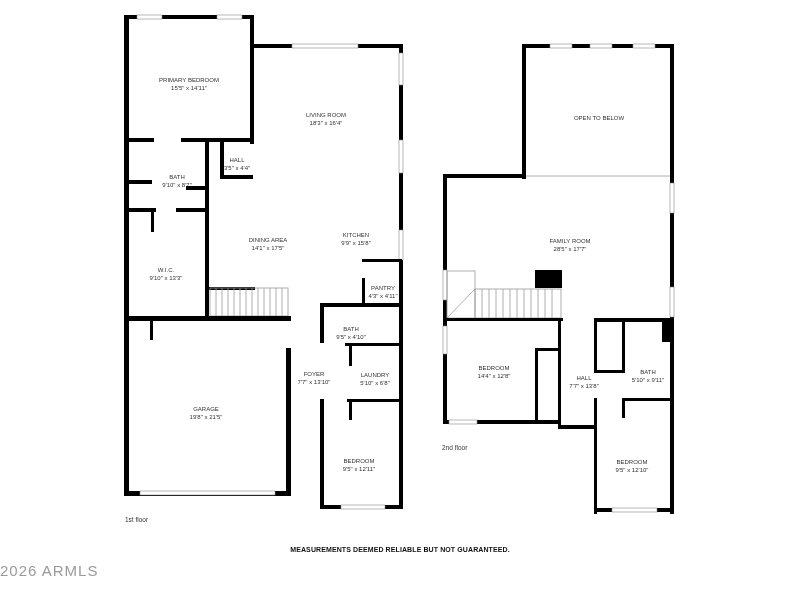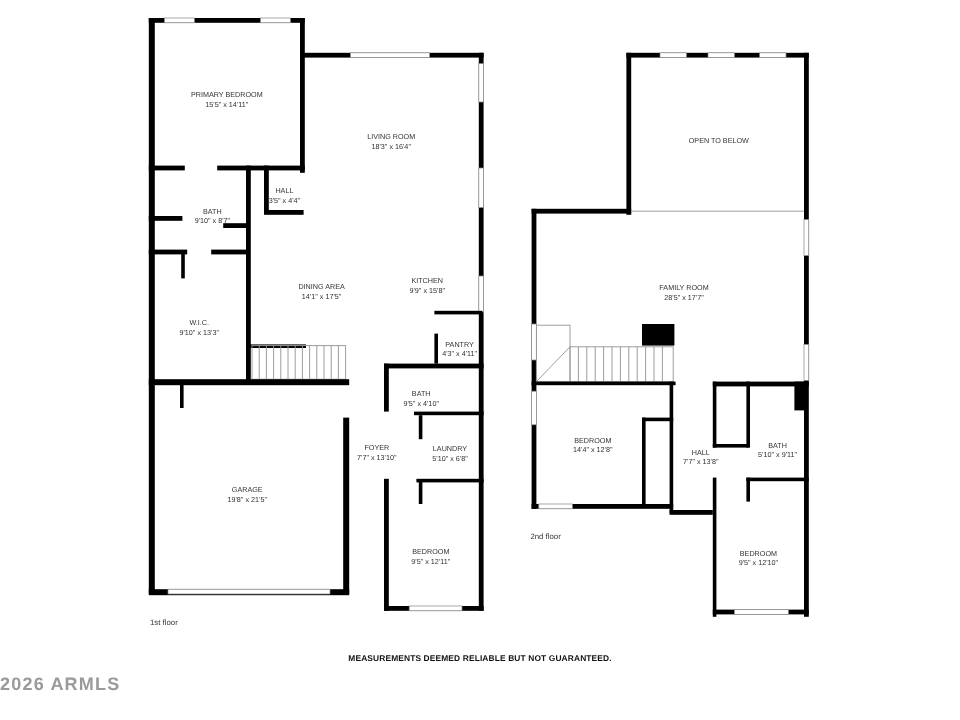--- a/index.html
+++ b/index.html
@@ -4,21 +4,21 @@
 <style>
   html, body { margin:0; padding:0; background:#fff; }
   body { width:800px; height:600px; position:relative; overflow:hidden; font-family:"Liberation Sans", sans-serif; }
   #plan { position:absolute; left:0; top:0; width:800px; height:600px; }
   .wall { fill:#000; }
   .win { fill:#fff; stroke:#888; stroke-width:0.6; }
   .thin { stroke:#999; stroke-width:0.8; fill:none; }
   .lbl { position:absolute; text-align:center; color:#333; font-size:6px; line-height:8px; transform:translateX(-50%); white-space:nowrap; }
   .floor-lbl { position:absolute; font-size:6.5px; color:#333; }
   .disclaimer { position:absolute; left:400px; top:546px; transform:translateX(-50%); font-size:7px; font-weight:bold; color:#111; letter-spacing:0.1px; }
-  .copyright { position:absolute; left:0px; top:562px; font-size:15px; color:#9a9a9a; letter-spacing:1px; font-weight:700; }
+  .copyright { position:absolute; left:0px; top:562px; font-size:15px; color:#9a9a9a; letter-spacing:1px; font-weight:400; }
 </style>
 </head>
 <body>
 
 <svg id="plan" viewBox="0 0 800 600" xmlns="http://www.w3.org/2000/svg">
 
   <g>
 
     <rect class="wall" x="124" y="15" width="5" height="480"></rect>
     <rect class="wall" x="124" y="15" width="130" height="4"></rect>

